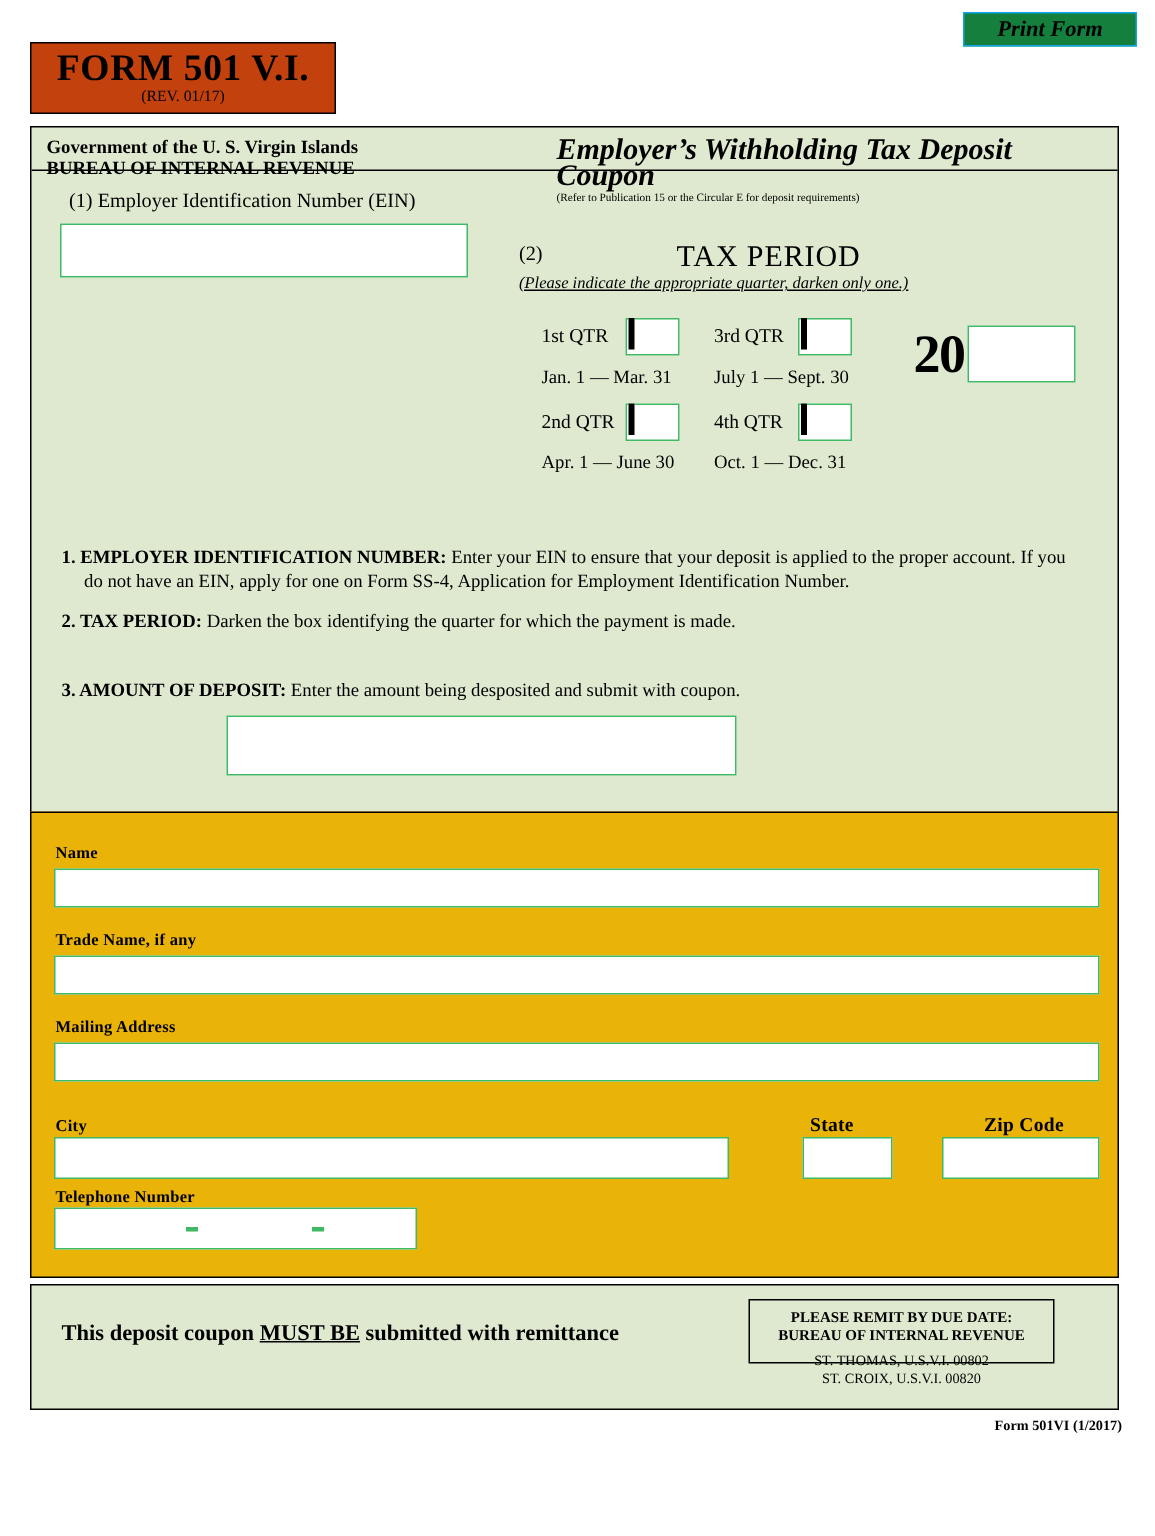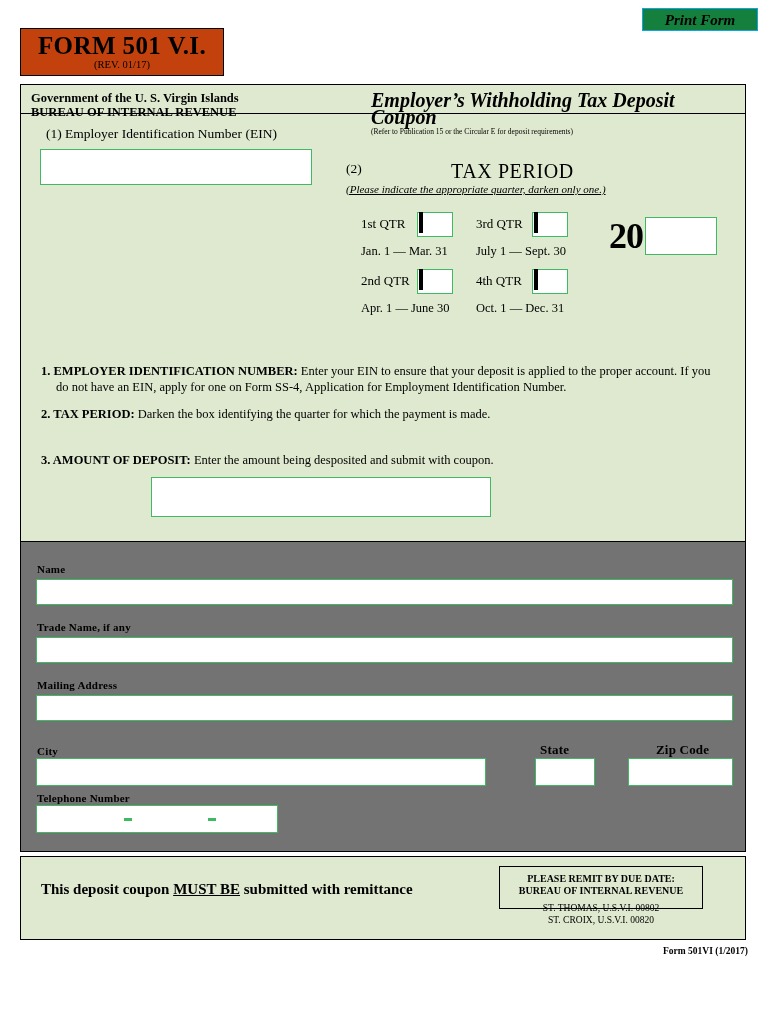--- a/index.html
+++ b/index.html
@@ -223,21 +223,21 @@
   }
   .i4 { position: absolute; top: 200px; }
 
   
   .addr-block {
     position: absolute;
     top: 541px;
     left: 20px;
     width: 726px;
     height: 311px;
-    background: #737373;
+    background: #eab308;
     border: 1px solid #000;
     box-sizing: border-box;
   }
   .addr-label {
     position: absolute;
     font-size: 11px;
     font-weight: bold;
     letter-spacing: 0.2px;
   }
   .addr-field { position: absolute; }

